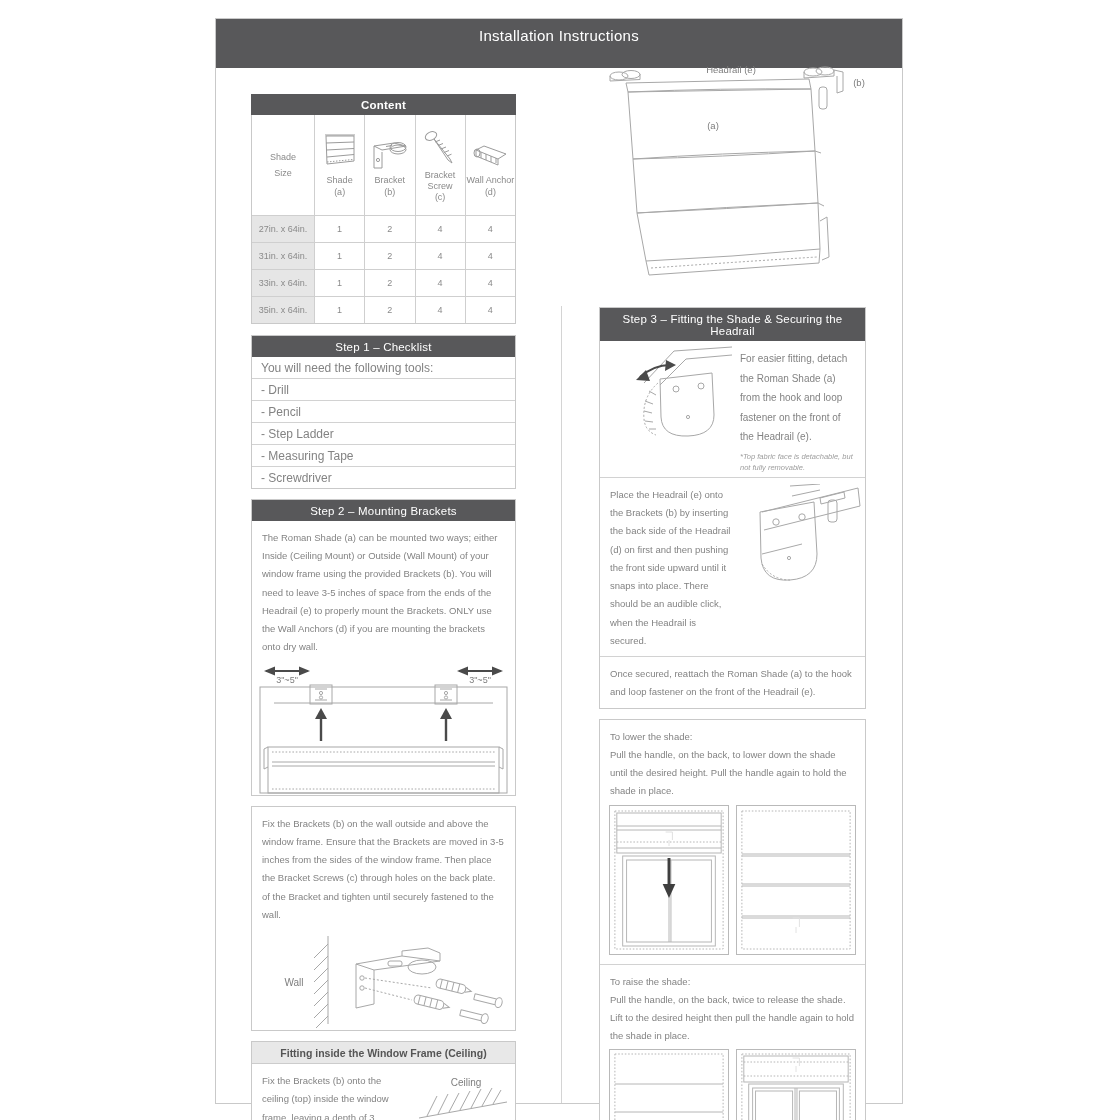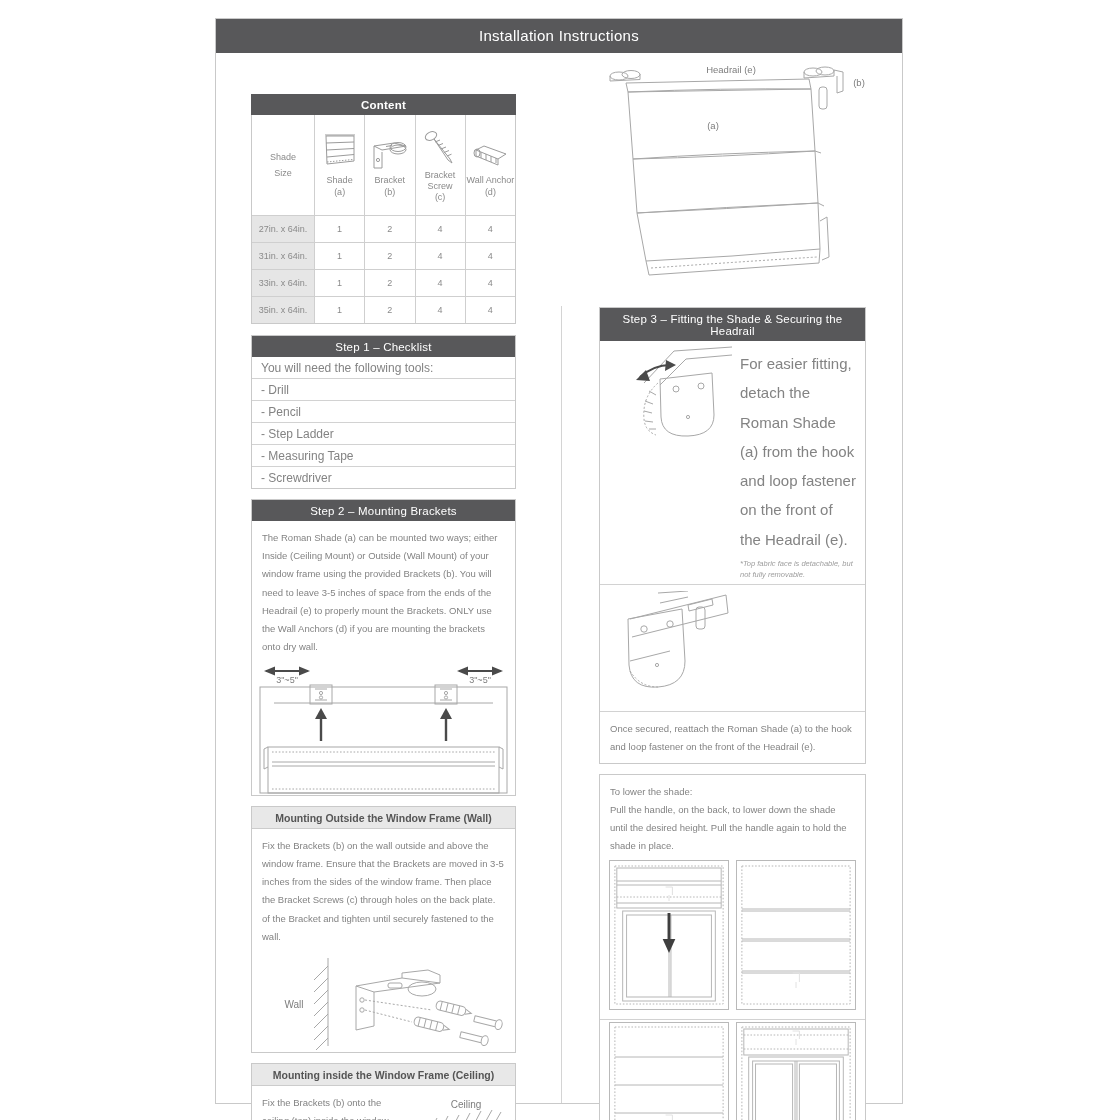--- a/index.html
+++ b/index.html
@@ -1,19 +1,19 @@
 <!DOCTYPE html>
 <html><head>
 <meta charset="utf-8">
 <style>
   html,body{margin:0;padding:0;background:#fff;width:1120px;height:1120px;
     font-family:"Liberation Sans", sans-serif;}
   .page{position:absolute;left:215px;top:18px;width:688px;height:1086px;
     border:1px solid #c9c9c9;background:#fff;box-sizing:border-box;}
-  .main-title{position:absolute;left:0;top:0;width:100%;height:34px;background:#58585a;
+  .main-title{position:absolute;left:0;top:0;width:100%;height:49px;background:#58585a;
     color:#fff;font-size:15px;line-height:34px;text-align:center;letter-spacing:.3px;}
   .col-divider{position:absolute;left:345px;top:287px;width:1px;bottom:0;background:#d4d4d4;}
   .left-col{position:absolute;left:35px;top:75px;width:265px;}
   .right-col{position:absolute;left:383px;top:42px;width:267px;}
   .dark-head{background:#58585a;color:#fff;text-align:center;font-size:11.5px;
     padding:5px 0 4px;letter-spacing:.2px;}
   .gray-head{background:#e8e8e8;color:#555;font-weight:bold;text-align:center;
     font-size:10.5px;padding:5px 0 4px;border-bottom:1px solid #ccc;}
   .box{border:1px solid #c9c9c9;background:#fff;box-sizing:border-box;}
   .body-text{font-size:9.5px;color:#838383;line-height:1.92;padding:8px 10px 6px;}
@@ -185,21 +185,20 @@
             <path d="M216 3.5 L205 8 L216 12.5 Z" stroke-width="0"></path>
               <path d="M240 3.5 L251 8 L240 12.5 Z" stroke-width="0"></path>
           </g>
           <text x="35" y="20" font-size="9" fill="#7d7d7d" text-anchor="middle">3"~5"</text>
           <text x="228" y="20" font-size="9" fill="#7d7d7d" text-anchor="middle">3"~5"</text>
         </svg>
       </div>
     </div>
 
     <div class="box mt10">
-      <div class="gray-head">Mounting Outside the Window Frame (Wall)</div>
       <div class="body-text">Fix the Brackets (b) on the wall outside and above the window frame. Ensure that the Brackets are moved in 3-5 inches from the sides of the window frame. Then place the Bracket Screws (c) through holes on the back plate. of the Bracket and tighten until securely fastened to the wall.</div>
       <div>
         <svg width="263" height="100" viewBox="0 0 263 100">
           <text x="42" y="56" font-size="10" fill="#7d7d7d" text-anchor="middle">Wall</text>
           <g fill="none" stroke="#a8a8a8" stroke-width="1">
             <path d="M76 6 L76 94"></path>
             <path d="M76 14 L62 28 M76 26 L62 40 M76 38 L62 52 M76 50 L62 64 M76 62 L62 76 M76 74 L62 88 M76 86 L64 98"></path>
             <path d="M104 34 L104 78 L122 74 L122 40"></path>
             <path d="M104 34 L150 26 L188 31 L122 40 Z"></path>
             <path d="M150 26 L150 21 L176 18 L188 23 L188 31"></path>
@@ -226,21 +225,21 @@
             <g transform="rotate(14 222 86)">
                 <path d="M208 83 L230 83 M208 89 L230 89 M208 83 L208 89"></path>
                 <ellipse cx="233" cy="86" rx="3.4" ry="5"></ellipse>
               </g>
           </g>
         </svg>
       </div>
     </div>
 
     <div class="box mt10">
-      <div class="gray-head">Mounting inside the Window Frame (Ceiling)</div>
+      <div class="gray-head">Fitting inside the Window Frame (Ceiling)</div>
       <div style="display:flex;">
         <div class="body-text" style="width:150px;">Fix the Brackets (b) onto the ceiling (top) inside the window frame, leaving a depth of 3 inches or more from the window. Ensure that the Brackets are moved in 3-5 inches from the sides of the window frame. Then place the Bracket Screws (c) through the top holes and tighten until securely fastened to the top of the window frame.</div>
         <div style="padding-top:10px;">
           <svg width="104" height="160" viewBox="0 0 104 160">
             <text x="55" y="12" font-size="10" fill="#7d7d7d" text-anchor="middle">Ceiling</text>
             <g fill="none" stroke="#a8a8a8" stroke-width="1">
               <path d="M8 44 L96 28"></path>
               <path d="M16 42 L26 22 M27 40 L37 20 M38 38 L48 19 M49 36 L59 17 M60 34 L70 15 M71 32 L81 14 M82 30 L90 16"></path>
               <path d="M18 62 L74 54 L98 60 L42 68 Z"></path>
               <path d="M42 68 L42 76 L98 68 L98 60"></path>
@@ -309,25 +308,26 @@
               <path d="M45 46 L52 50 M41 56 L49 59 M40 66 L48 68 M41 76 L49 77 M45 84 L52 84"></path>
             </g>
             <g stroke="#4a4a4a" fill="#4a4a4a">
               <path d="M36 32 Q50 20 66 20" fill="none" stroke-width="2.2"></path>
               <path d="M42 25 L32 35 L46 36 Z" stroke-width="0"></path>
               <path d="M62 15 L72 20 L61 26 Z" stroke-width="0"></path>
             </g>
           </svg>
         </div>
         <div style="flex:1;padding:8px 8px 4px 6px;">
-          <div style="font-size:15px;color:#838383;line-height:1.95;">For easier fitting, detach the Roman Shade (a) from the hook and loop fastener on the front of the Headrail (e).</div>
+          <div style="font-size:10px;color:#838383;line-height:1.95;">For easier fitting, detach the Roman Shade (a) from the hook and loop fastener on the front of the Headrail (e).</div>
           <div class="note-text" style="margin-top:4px;font-style:italic;">*Top fabric face is detachable, but not fully removable.</div>
         </div>
       </div>
       <div style="display:flex;border-bottom:1px solid #d2d2d2;">
+        <div class="body-text" style="width:122px;padding-right:0;">Place the Headrail (e) onto the Brackets (b) by inserting the back side of the Headrail (d) on first and then pushing the front side upward until it snaps into place. There should be an audible click, when the Headrail is secured.</div>
         <div style="padding-top:6px;">
           <svg width="133" height="120" viewBox="0 0 133 120">
             <g fill="none" stroke="#a8a8a8" stroke-width="1">
               <path d="M30 28 L126 4 M32 46 L128 22 M30 70 L70 60"></path>
               <path d="M126 4 L128 22"></path>
               <path d="M28 28 L82 18 L85 70 Q85 94 58 96 Q31 98 29 74 Z"></path>
               <circle cx="44" cy="38" r="3.2"></circle>
                 <circle cx="70" cy="33" r="3.2"></circle>
               <circle cx="57" cy="74" r="1.6"></circle>
               <path d="M30 80 Q40 96 58 96" stroke-dasharray="2,2"></path>
@@ -375,20 +375,24 @@
               <path d="M5 78 L116 78 M5 80 L116 80"></path>
               <path d="M5 110 L116 110 M5 112 L116 112"></path>
             </g>
             <g stroke="#e2e2e2" fill="none">
                 <path d="M57 112 L64 112 L64 121 M60.5 121 L60.5 127"></path>
               </g>
           </svg>
         </div>
       </div>
       <div class="rule"></div>
+      <div class="body-text" style="padding-bottom:2px;">
+        <div>To raise the shade:</div>
+        <div>Pull the handle, on the back, twice to release the shade. Lift to the desired height then pull the handle again to hold the shade in place.</div>
+      </div>
       <div class="win-row">
         <div class="win-cell">
           <svg width="100%" height="134" viewBox="0 0 121 134" preserveAspectRatio="none">
             <g fill="none" stroke="#b5b5b5" stroke-width="1">
               <rect x="5" y="4" width="111" height="126" stroke-dasharray="1.6,1.8"></rect>
               <path d="M5 34 L116 34 M5 62 L116 62 M5 90 L116 90"></path>
               <path d="M5 124 L116 124" stroke-dasharray="1.6,1.8"></path>
             </g>
             <g stroke="#e2e2e2" fill="none">
                 <path d="M57 92 L64 92 L64 100 M60.5 100 L60.5 105"></path>

